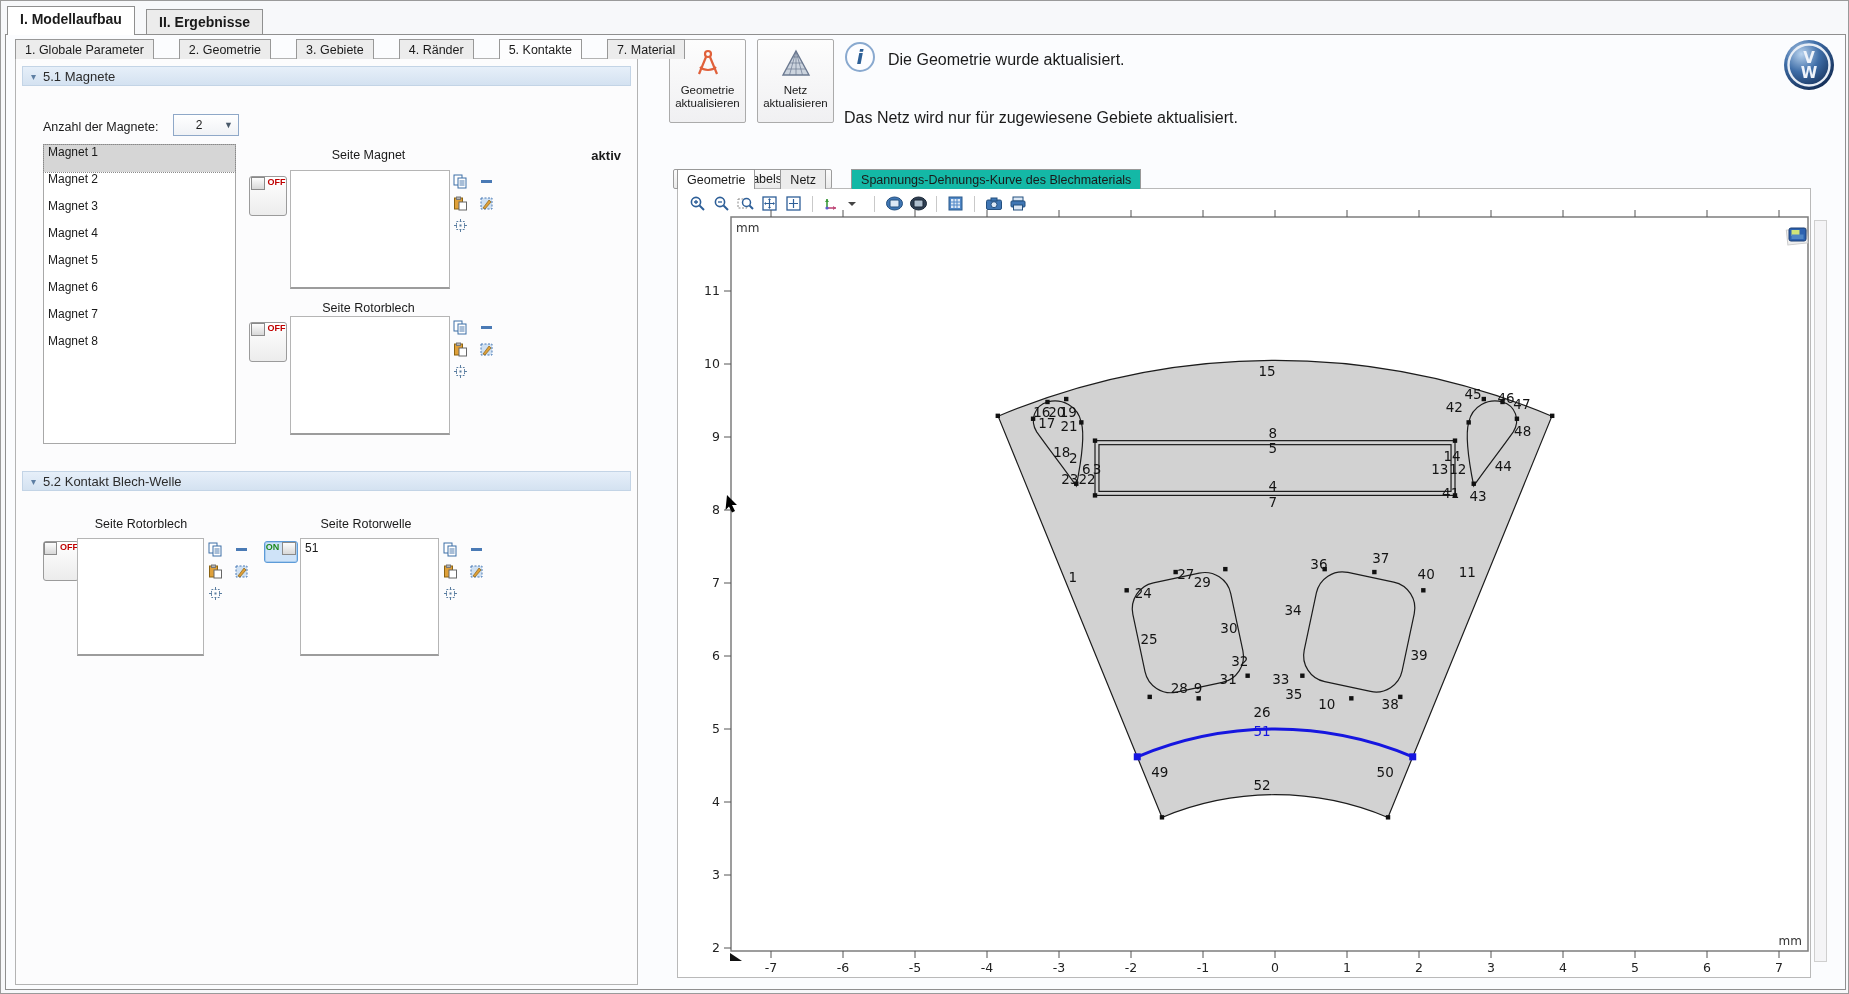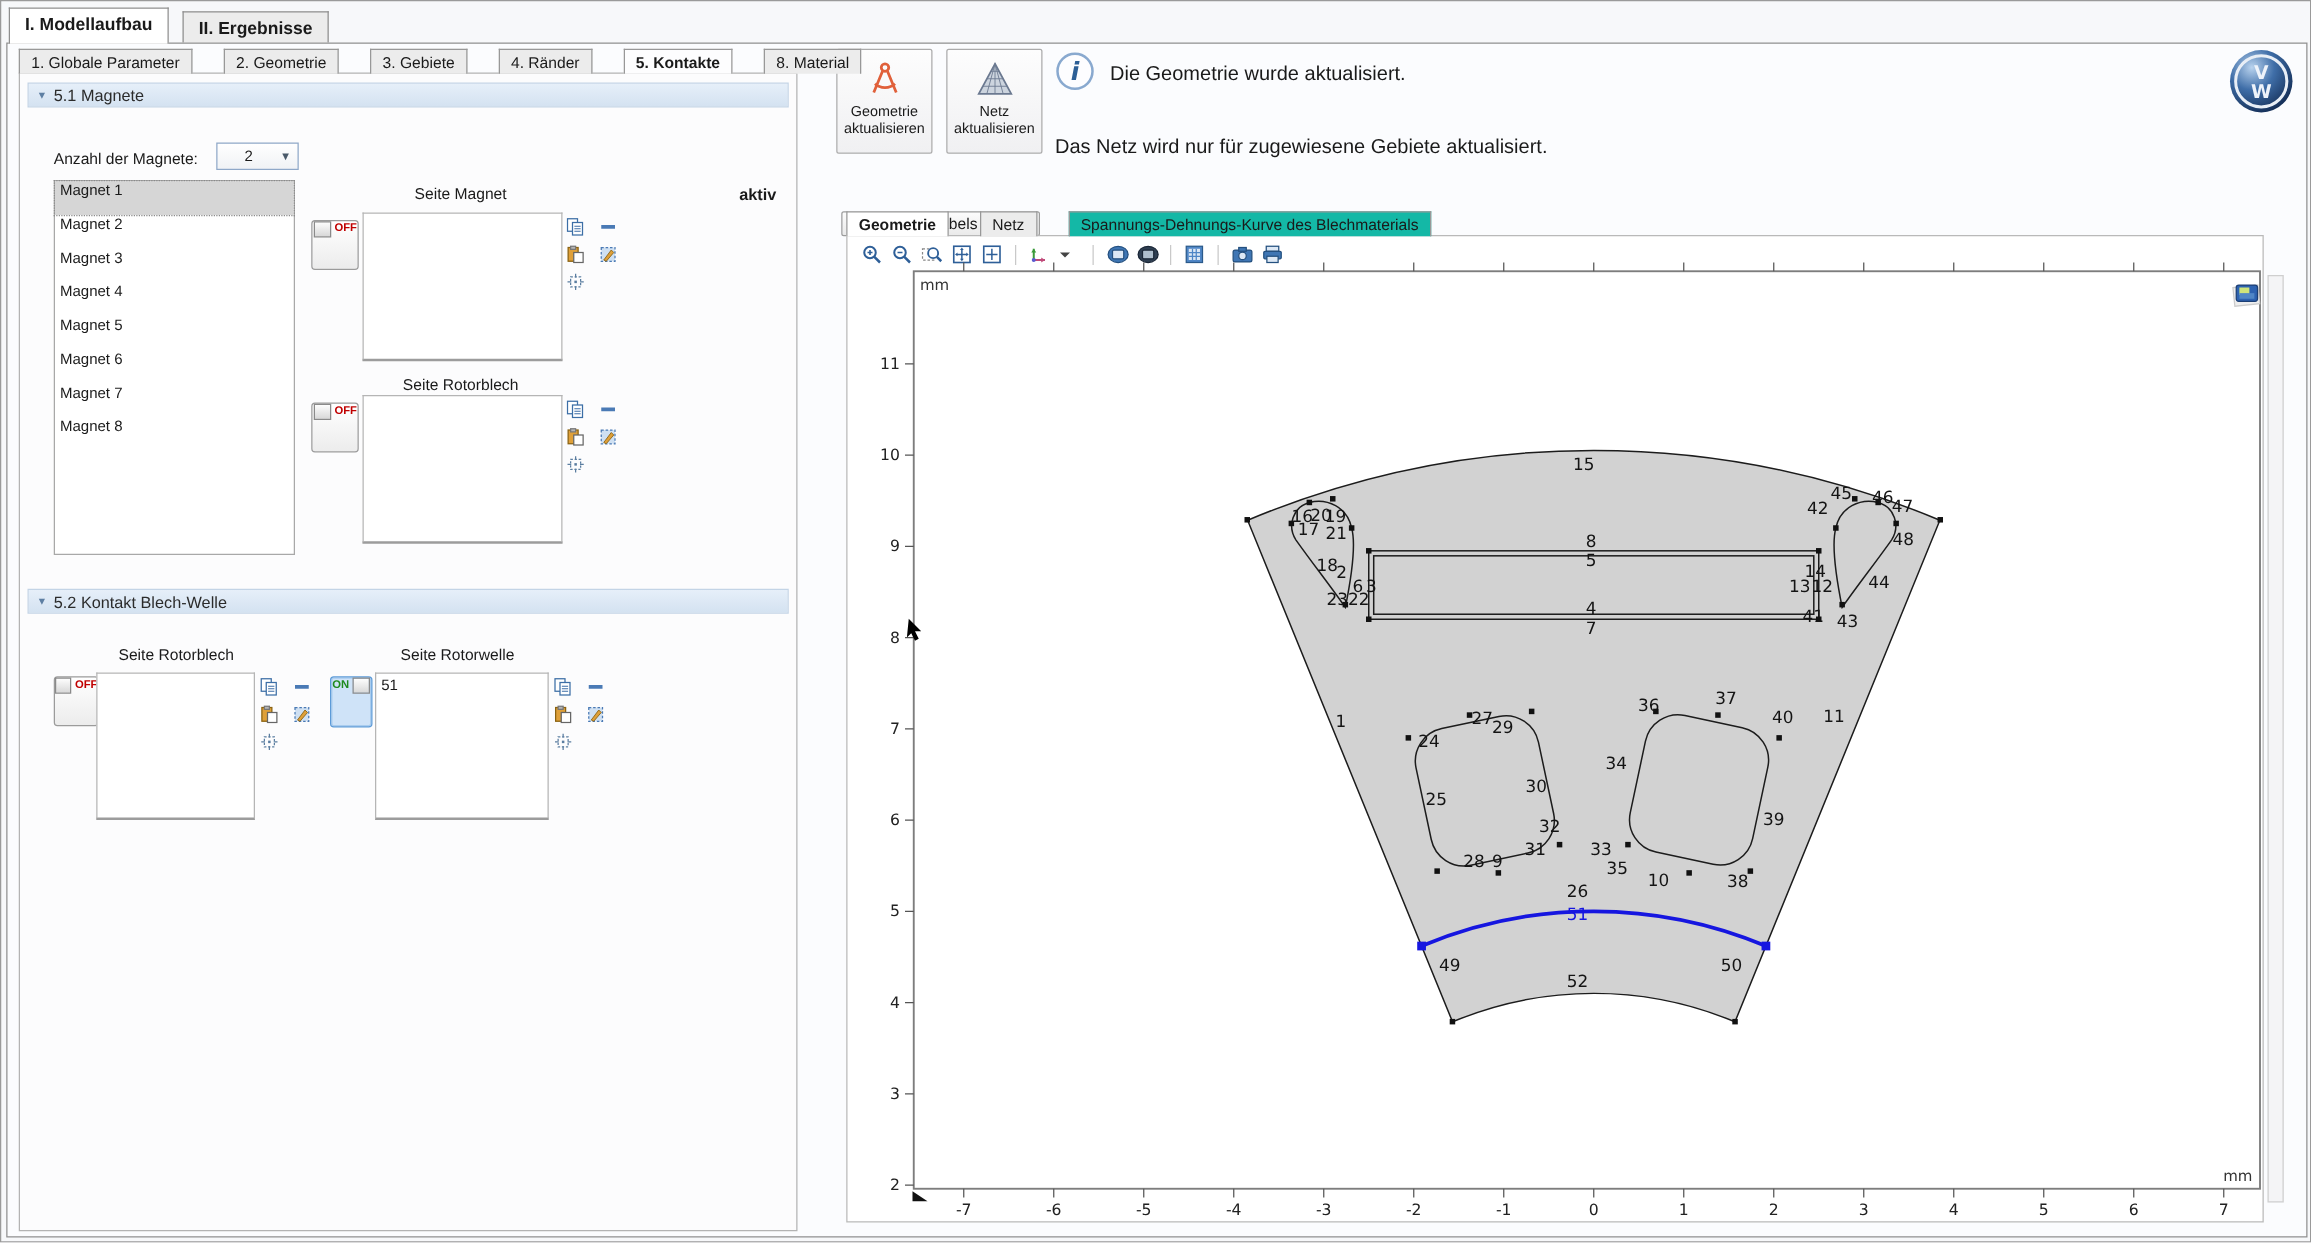--- a/index.html
+++ b/index.html
@@ -10,21 +10,21 @@
   
   .toptab{position:absolute;border:1px solid #8f8f8f;border-bottom:none;background:#ececec;
           font-weight:bold;font-size:14px;padding:4px 12px 3px 12px;}
   .toptab.active{background:#ffffff;z-index:3;}
   #page-border{left:4px;top:33px;width:1841px;height:956px;border:1px solid #8f8f8f;background:#fbfcfe;}
 
   
   .subtabrow{display:flex;align-items:flex-end;gap:24px;}
   .subtab{border:1px solid #989898;border-bottom:none;background:#ececec;font-size:12.5px;
           padding:3px 9px 2px 9px;margin-right:1px;white-space:nowrap;}
-  .subtab.active{background:#fdfdfe;font-weight:bold;position:relative;z-index:2;}
+  .subtab.active{background:#fdfdfe;font-weight:normal;position:relative;z-index:2;}
 
   .panelbox{border:1px solid #b3b3b3;background:#fcfcfd;}
   .secbar{background:linear-gradient(#e6eff9,#d4e2f1);border:1px solid #c3d4e6;font-size:13px;
           display:flex;align-items:center;padding-left:8px;color:#2b2b2b;}
   .secbar .tri{color:#5e7fa3;font-size:10px;margin-right:7px;}
 
   .listbox{background:#ffffff;border:1px solid #a8a8a8;font-size:12px;}
   .listbox .row{padding:0 4px;height:27px;line-height:15px;white-space:nowrap;}
   .listbox .row.sel{background:#d6d6d6;outline:1px dotted #8a8a8a;}
 
@@ -72,21 +72,21 @@
   <div class="toptab abs" style="left:145px;top:8px;height:26px;">II. Ergebnisse</div>
 
   <div id="page-border" class="abs"></div>
 
   <div class="subtabrow abs" style="left:14px;top:39px;height:19px;z-index:2;" id="subtabs">
       <div class="subtab">1. Globale Parameter</div>
       <div class="subtab">2. Geometrie</div>
       <div class="subtab">3. Gebiete</div>
       <div class="subtab">4. Ränder</div>
       <div class="subtab active">5. Kontakte</div>
-      <div class="subtab">8. Material</div>
+      <div class="subtab">7. Material</div>
     </div>
 
   <div class="panelbox abs" style="left:14px;top:57px;width:623px;height:927px;"></div>
 
   <div class="secbar abs" style="left:21px;top:65px;width:609px;height:20px;">
     <span class="tri">▾</span>
     <span>5.1 Magnete</span>
   </div>
 
   <div class="abs" style="left:42px;top:119px;font-size:12.5px;">Anzahl der Magnete:</div>
@@ -200,21 +200,21 @@
           <path d="M4 12 L10 4 L12 6 L6 13 Z" fill="#dfa039" stroke="#8a6211" stroke-width="0.7"></path>
         </svg></span>
       <span class="mini"><svg width="15" height="15" viewBox="0 0 15 15">
           <rect x="3.5" y="3.5" width="8" height="8" fill="none" stroke="#5a7da0" stroke-dasharray="1.8 1.4"></rect>
           <path d="M7.5 1v3M7.5 11v3M1 7.5h3M11 7.5h3" stroke="#5a7da0" stroke-width="1"></path>
           <rect x="6.5" y="6.5" width="2" height="2" fill="#5a7da0"></rect>
         </svg></span>
     </div>
 
   <div class="colhead abs" style="left:300px;top:516px;width:130px;">Seite Rotorwelle</div>
-  <div class="toggle pressed abs" style="left:263px;top:540px;width:34px;height:41px;">
+  <div class="toggle pressed abs" style="left:263px;top:540px;width:34px;height:22px;">
     <span class="on">ON</span>
     <span class="sq"></span>
   </div>
   <div class="selbox abs" style="left:299px;top:537px;width:139px;height:118px;padding:2px 4px;" id="wellebox">
       <div>51</div>
     </div>
   <div class="icongrid abs" style="left:442px;top:541px;">
       <span class="mini"><svg width="15" height="15" viewBox="0 0 15 15">
           <rect x="1" y="1" width="8" height="10" fill="#fff" stroke="#3c6ea6"></rect>
           <rect x="5" y="4" width="8" height="10" fill="#fff" stroke="#3c6ea6"></rect>

